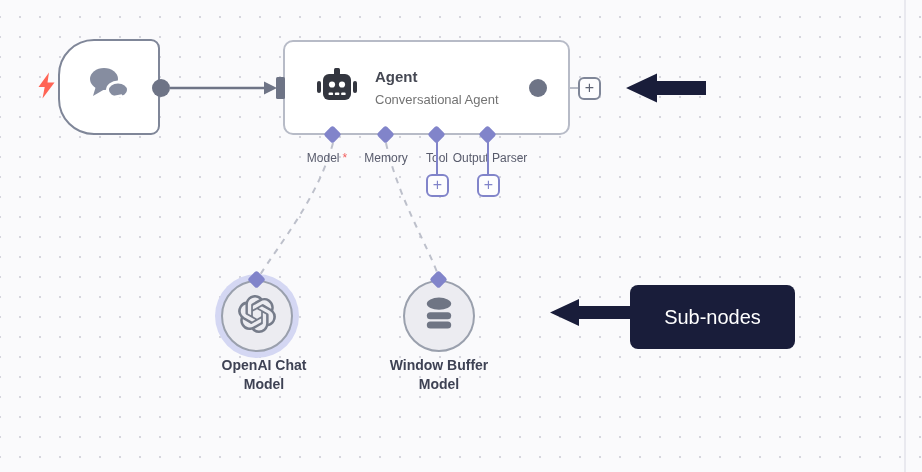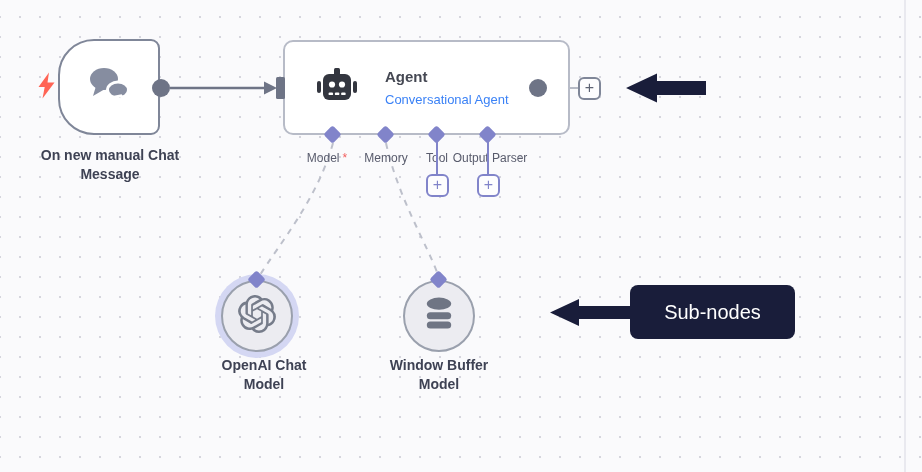--- a/index.html
+++ b/index.html
@@ -23,24 +23,24 @@
   .bolt{position:absolute;left:36px;top:72px;z-index:2;}
   .node-label{
     position:absolute;text-align:center;font-size:14px;font-weight:600;color:#3e4254;
     line-height:1.35;z-index:2;
   }
 
   
   .agent-node{
     position:absolute;left:283px;top:40px;width:251px;height:91px;
     background:#fff;border:2px solid #b7bbc7;border-radius:10px;
-    display:flex;align-items:center;padding-left:32px;gap:28px;z-index:2;
+    display:flex;align-items:center;padding-left:32px;gap:18px;z-index:2;
   }
   .agent-title{font-size:15px;font-weight:700;color:#454853;line-height:1.2;}
-  .agent-subtitle{font-size:13px;font-weight:400;color:#3b82f6;margin-top:6px;}
+  .agent-subtitle{font-size:13px;font-weight:400;color:#737373;margin-top:6px;}
   .input-port{position:absolute;left:276px;top:77px;width:9px;height:22px;background:#6e7486;border-radius:1.5px;z-index:3;}
 
   .plus-btn{
     position:absolute;width:19px;height:19px;border:2px solid #7f8698;border-radius:6px;
     background:#fdfdfe;color:#5d6373;font-size:16px;line-height:18px;text-align:center;
     z-index:2;cursor:pointer;user-select:none;
   }
   .plus-btn.purple{border-color:#8184ca;color:#8184ca;}
 
   .diamond{position:absolute;width:13px;height:13px;background:#8184ca;border-radius:2.5px;transform:rotate(45deg);z-index:4;}
@@ -100,21 +100,20 @@
           <polygon points="11,21 8,31 20,24"></polygon>
         </g>
         <g fill="#868da0" stroke="#ffffff" stroke-width="3">
           <ellipse cx="33" cy="25" rx="10.5" ry="8"></ellipse>
           <polygon points="36,31 41.5,38 30.5,32"></polygon>
         </g>
       </svg>
     </span>
   </div>
   <div class="port-dot" style="left:152px;top:79px;"></div>
-  <div class="node-label" style="left:25px;top:146px;width:170px;">On new manual Chat Message</div>
 
   <div class="agent-node">
     <span>
       <svg width="40" height="36" viewBox="0 0 40 36">
         <g fill="#33363f">
           <rect x="17" y="0" width="6" height="9" rx="1.5"></rect>
           <rect x="6" y="6" width="28" height="26" rx="6"></rect>
           <rect x="0" y="13" width="4" height="12" rx="2"></rect>
           <rect x="36" y="13" width="4" height="12" rx="2"></rect>
         </g>
@@ -168,15 +167,15 @@
         </g>
       </svg>
     </span>
   </div>
   <div class="diamond" style="left:250px;top:273px;"></div>
   <div class="diamond" style="left:432px;top:273px;"></div>
 
   <div class="node-label" style="left:204px;top:356px;width:120px;">OpenAI Chat Model</div>
   <div class="node-label" style="left:374px;top:356px;width:130px;">Window Buffer Model</div>
 
-  <div class="callout" style="left:630px;top:285px;width:165px;height:54px;">Sub-nodes</div>
+  <div class="callout" style="left:630px;top:285px;width:165px;height:64px;">Sub-nodes</div>
 
 </div>
 
 </body></html>

